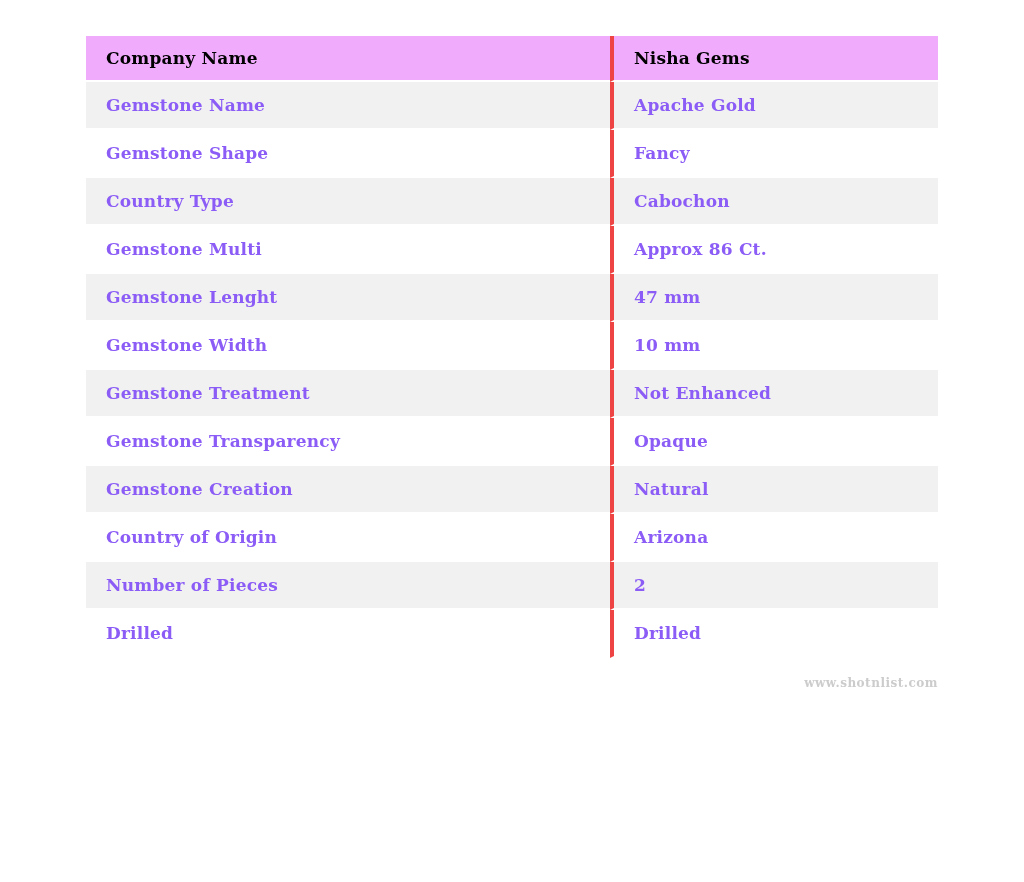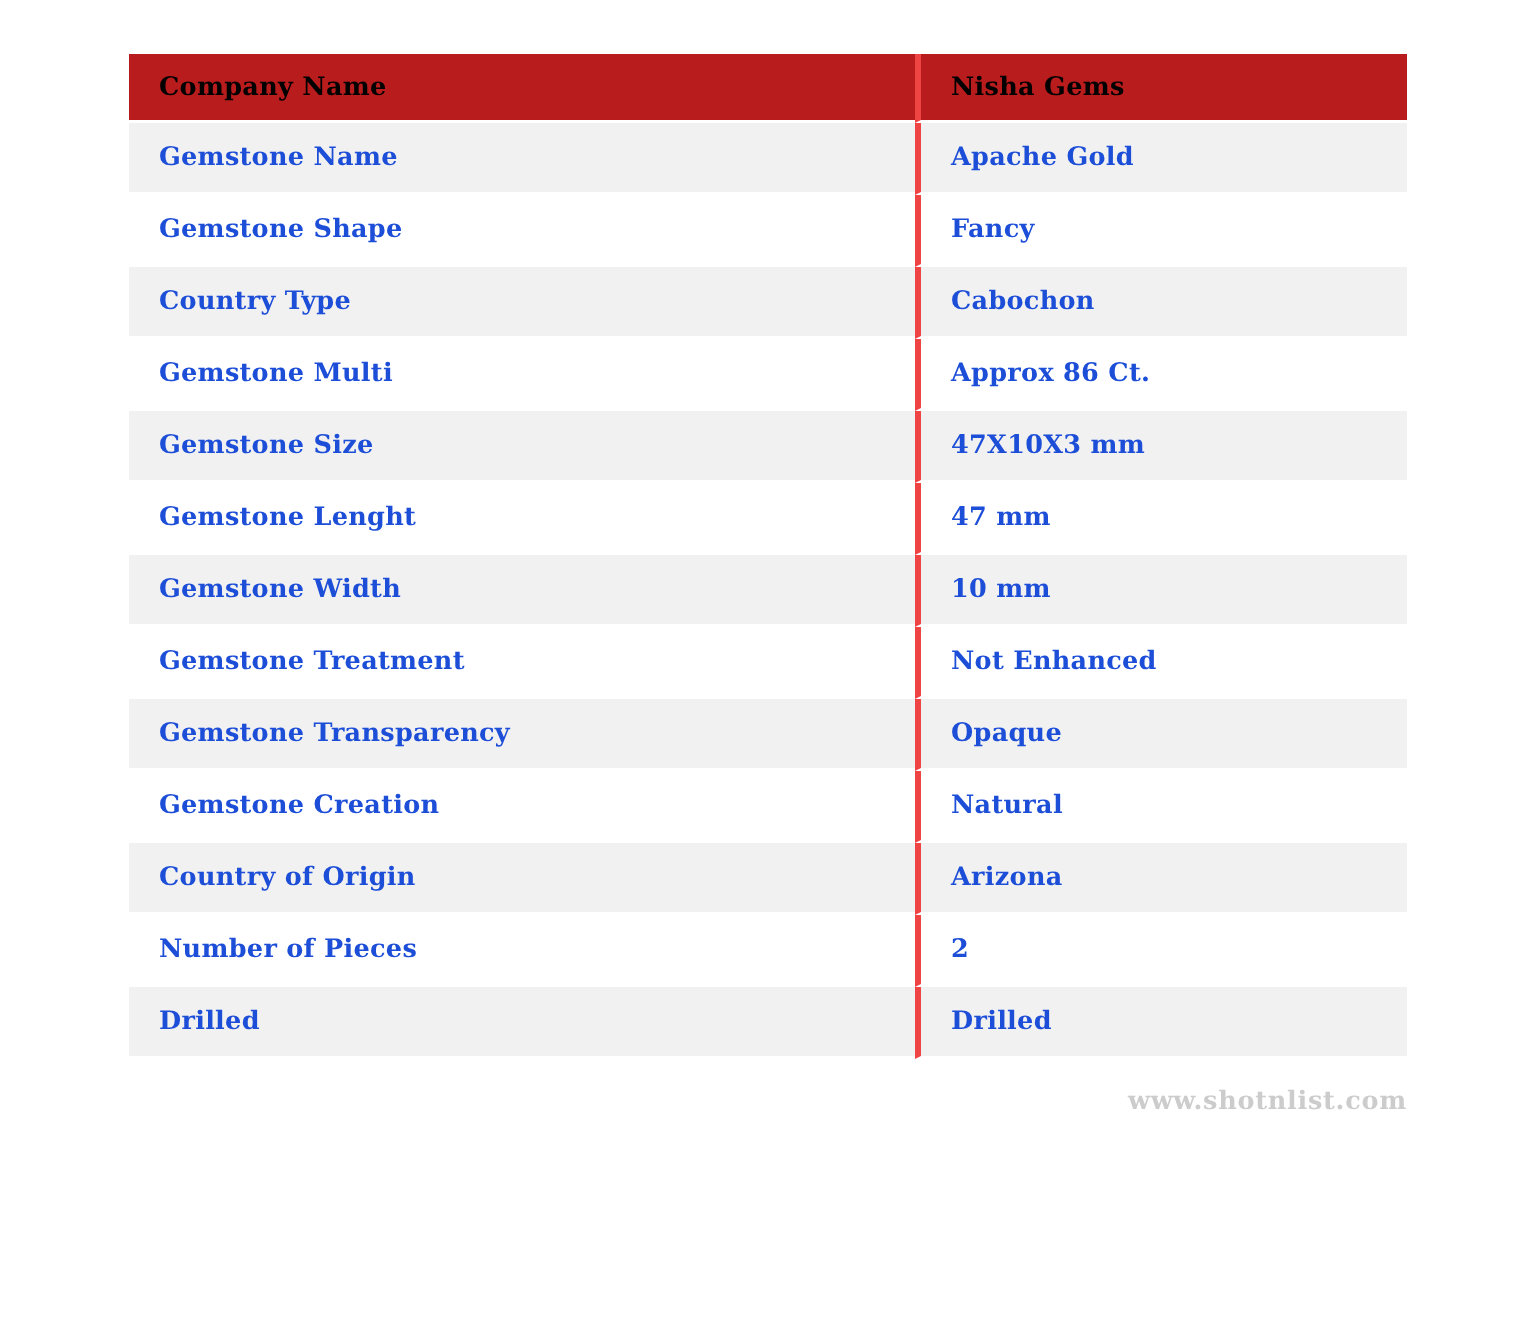--- a/index.html
+++ b/index.html
@@ -36,38 +36,38 @@
     font-size: 17px;
     letter-spacing: 0.2px;
     border-bottom: 2px solid #ffffff;
     overflow: hidden;
     white-space: nowrap;
   }
   .spec-table col.c-label { width: 524px; }
   .spec-table col.c-value { width: 328px; }
   .spec-table thead th {
     height: 46px;
-    background: #b91c1c;
+    background: #f0abfc;
     color: #000000;
   }
   .spec-table tbody td {
     height: 48px;
-    color: #1d4ed8;
+    color: #8b5cf6;
   }
   .spec-table th.col-value,
   .spec-table td.col-value {
     border-left: 4px solid #ef4444;
   }
   .spec-table tbody tr:nth-child(odd) td { background: #f1f1f1; }
   .spec-table tbody tr:nth-child(even) td { background: #ffffff; }
   .watermark {
     margin-top: 18px;
     text-align: right;
     font-weight: bold;
-    font-size: 17px;
+    font-size: 12px;
     color: #cccccc;
     letter-spacing: 0.5px;
   }
 </style>
 </head>
 <body>
 
 <div class="table-wrap">
   <table class="spec-table">
     <colgroup>
@@ -89,24 +89,20 @@
           <td class="col-label">Gemstone Shape</td>
           <td class="col-value">Fancy</td>
         </tr>
         <tr>
           <td class="col-label">Country Type</td>
           <td class="col-value">Cabochon</td>
         </tr>
         <tr>
           <td class="col-label">Gemstone Multi</td>
           <td class="col-value">Approx 86 Ct.</td>
-        </tr>
-        <tr>
-          <td class="col-label">Gemstone Size</td>
-          <td class="col-value">47X10X3 mm</td>
         </tr>
         <tr>
           <td class="col-label">Gemstone Lenght</td>
           <td class="col-value">47 mm</td>
         </tr>
         <tr>
           <td class="col-label">Gemstone Width</td>
           <td class="col-value">10 mm</td>
         </tr>
         <tr>

